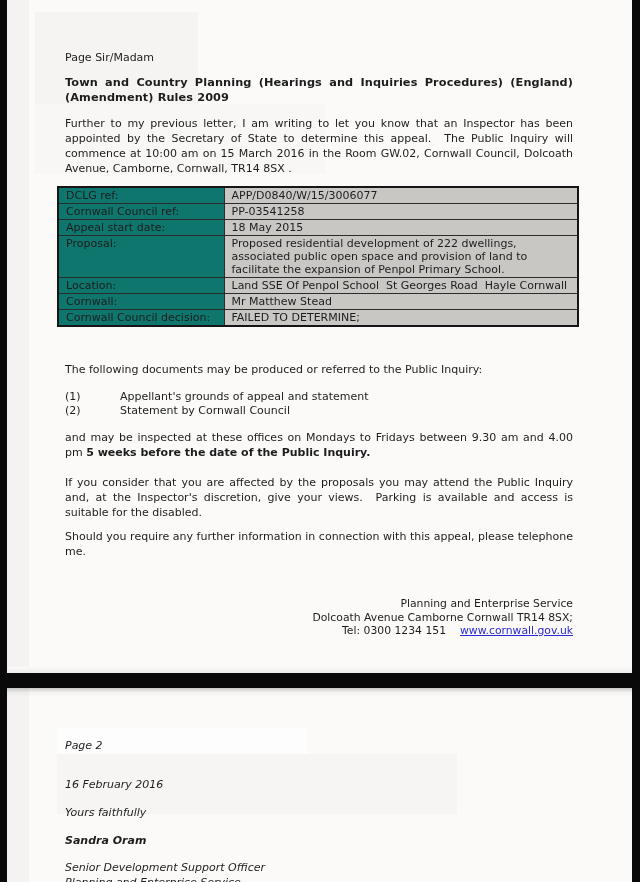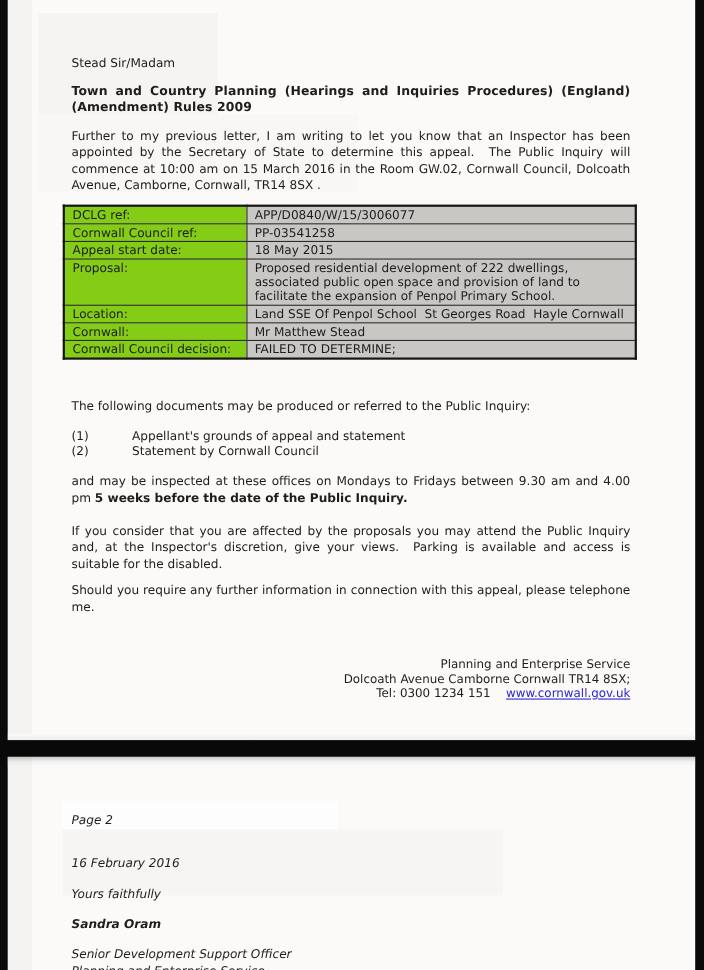--- a/index.html
+++ b/index.html
@@ -53,21 +53,21 @@
     font-size: 11px;
   }
   table.details td {
     border: 1px solid #2b2b2b;
     vertical-align: top;
     padding: 1px 5px 1px 7px;
     line-height: 13px;
     white-space: pre-wrap;
     word-wrap: break-word;
   }
-  td.lbl { background: #84cc16; width: 166px; margin-left: 42px; }
+  td.lbl { background: #0f766e; width: 166px; margin-left: 42px; }
   td.val { background: #c8c7c4; font-weight: normal; }
 
   .doc-row { display: flex; }
   .doc-num { width: 55px; flex: 0 0 55px; }
 
   .footer-block { text-align: right; font-size: 10.8px; line-height: 13.5px; }
   a.site-link { text-decoration: underline; cursor: pointer; }
   .tel-gap { display: inline-block; width: 14px; }
 
   .sep-band {
@@ -77,21 +77,21 @@
   }
 </style>
 </head>
 <body>
 
 <div class="page page-1">
   <div class="left-seam artifact"></div>
   <div class="artifact a1"></div>
   <div class="artifact a2"></div>
 
-  <div class="abs txt content-col" style="top:50px">Stead Sir/Madam</div>
+  <div class="abs txt content-col" style="top:50px">Page Sir/Madam</div>
 
   <div class="abs heading justify content-col" style="top:75px">Town and Country Planning (Hearings and Inquiries Procedures) (England) (Amendment) Rules 2009</div>
 
   <div class="abs txt justify content-col" style="top:116px">Further to my previous letter, I am writing to let you know that an Inspector has been appointed by the Secretary of State to determine this appeal.  The Public Inquiry will commence at 10:00 am on 15 March 2016 in the Room GW.02, Cornwall Council, Dolcoath Avenue, Camborne, Cornwall, TR14 8SX .</div>
 
   <table class="details abs" style="top:186px; left:50px">
     <colgroup>
         <col style="width:166px">
         <col style="width:354px">
       </colgroup>

